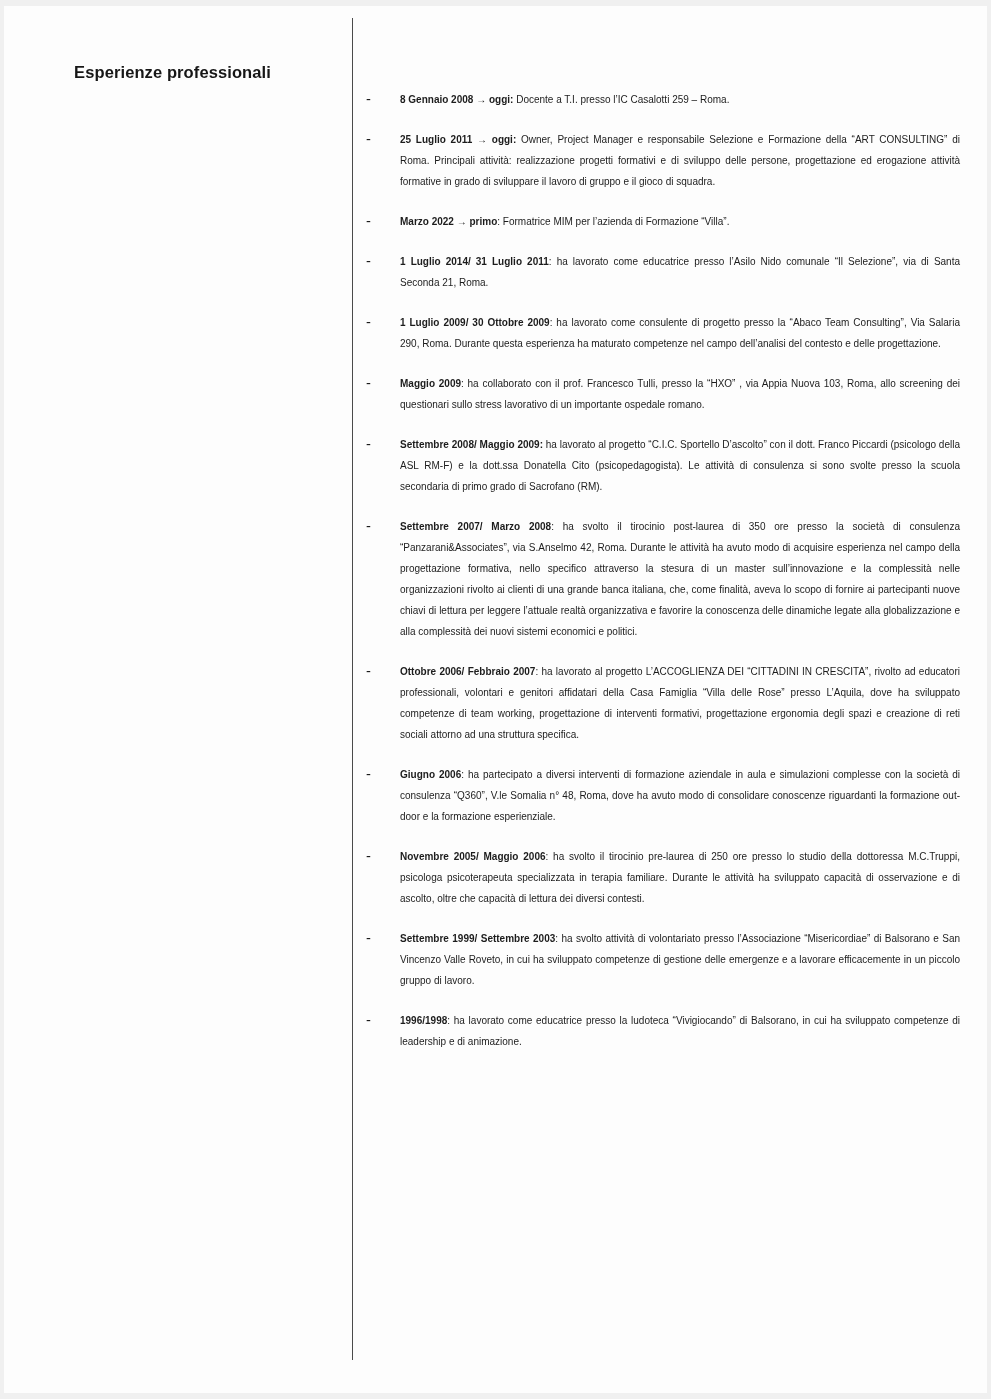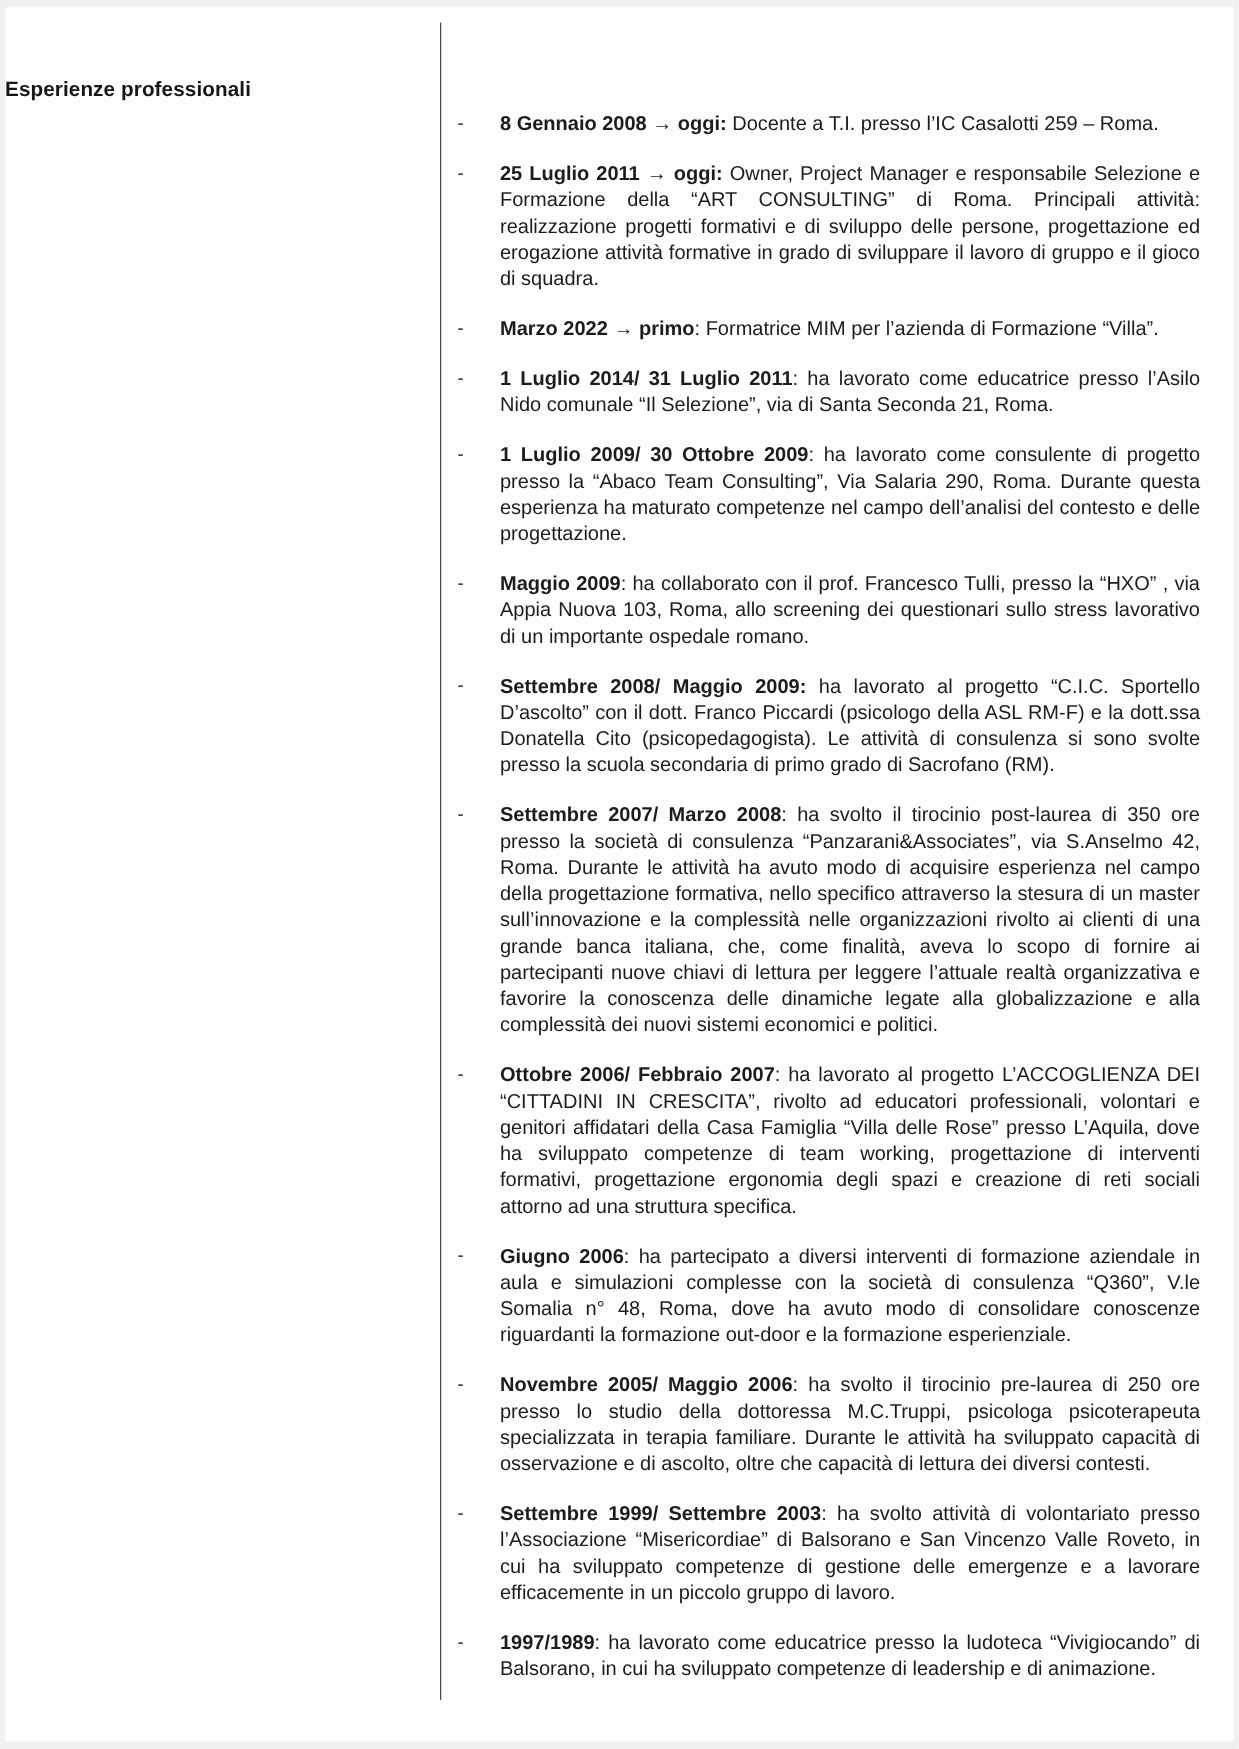--- a/index.html
+++ b/index.html
@@ -18,21 +18,21 @@
   .divider {
     position:absolute;
     left:348px; top:12px;
     width:1px; height:1342px;
     background:#4a4a4a;
   }
   .heading {
     position:absolute;
     left:0; top:57px;
     width:337px;
-    text-align:left;
+    text-align:center;
     font-size:16.5px;
     font-weight:700;
     color:#161616;
     letter-spacing:0.1px;
   }
   .content {
     position:absolute;
     left:362px; top:83px;
     width:594px;
   }
@@ -43,21 +43,21 @@
   }
   .dash {
     width:34px;
     flex:0 0 34px;
     font-size:14.7px;
     line-height:21px;
     color:#1c1c1c;
   }
   .entry-text {
     flex:1;
-    font-size:16px;
+    font-size:10px;
     line-height:21px;
     color:#1c1c1c;
     text-align:justify;
   }
   .b { font-weight:700; }
   .i { }
 </style>
 </head>
 <body>
 
@@ -108,16 +108,16 @@
       <div class="entry">
         <span class="dash">-</span>
         <p class="entry-text"><span class="b">Novembre 2005/ Maggio 2006</span><span>: ha svolto il tirocinio pre-laurea di 250 ore presso lo studio della dottoressa M.C.Truppi, psicologa psicoterapeuta specializzata in terapia familiare. Durante le attività ha sviluppato capacità di osservazione e di ascolto, oltre che capacità di lettura dei diversi contesti.</span></p>
       </div>
       <div class="entry">
         <span class="dash">-</span>
         <p class="entry-text"><span class="b">Settembre 1999/ Settembre 2003</span><span>: ha svolto attività di volontariato presso l’Associazione </span><span class="i">“Misericordiae”</span><span> di Balsorano e San Vincenzo Valle Roveto, in cui ha sviluppato competenze di gestione delle emergenze e a lavorare efficacemente in un piccolo gruppo di lavoro.</span></p>
       </div>
       <div class="entry">
         <span class="dash">-</span>
-        <p class="entry-text"><span class="b">1997/1989</span><span>: ha lavorato come educatrice presso la ludoteca </span><span class="i">“Vivigiocando”</span><span> di Balsorano, in cui ha sviluppato competenze di leadership e di animazione.</span></p>
+        <p class="entry-text"><span class="b">1996/1998</span><span>: ha lavorato come educatrice presso la ludoteca </span><span class="i">“Vivigiocando”</span><span> di Balsorano, in cui ha sviluppato competenze di leadership e di animazione.</span></p>
       </div>
     </div>
 </div>
 
 </body></html>

